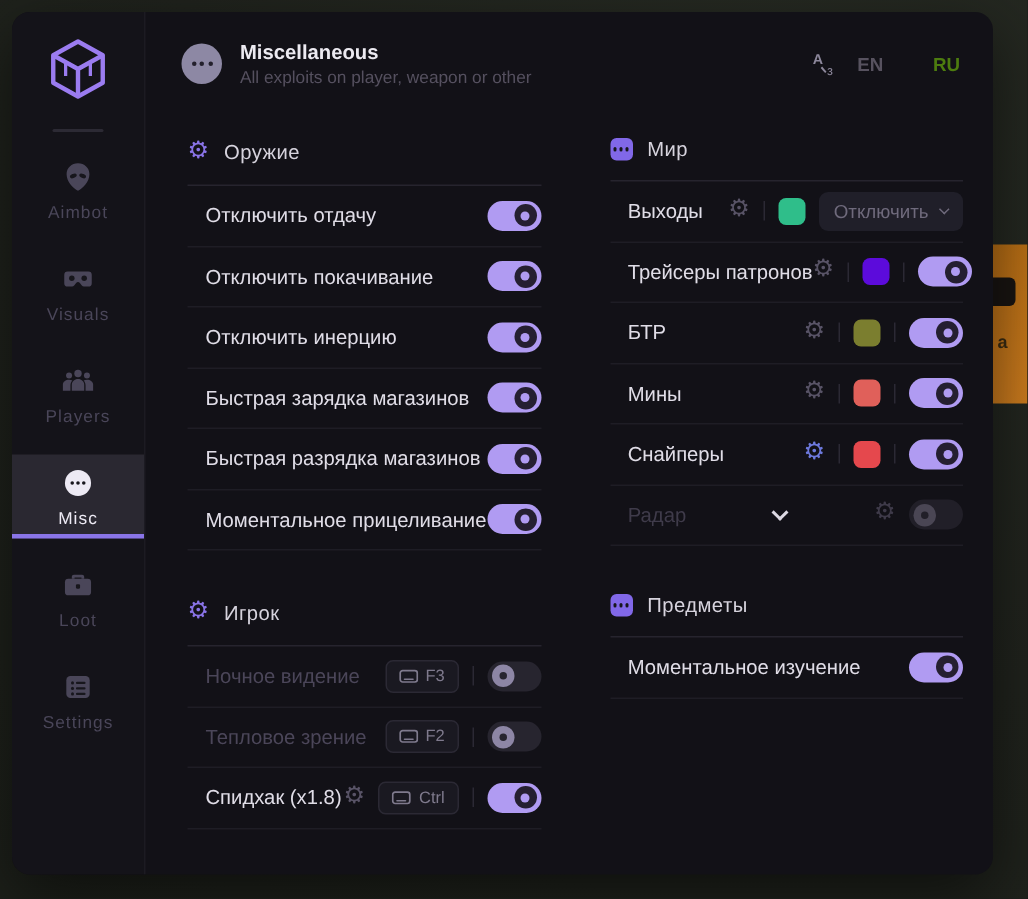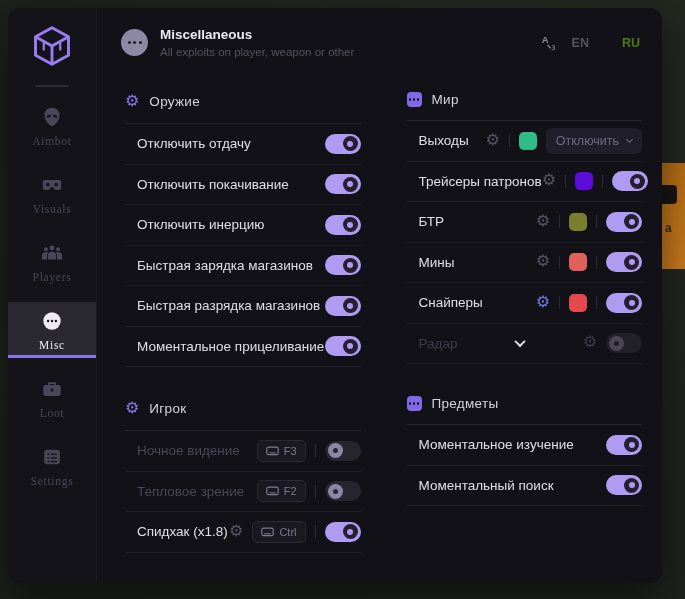--- a/index.html
+++ b/index.html
@@ -25,21 +25,21 @@
 
   
   .sidebar { width:89px; flex-shrink:0; background:#141319;
     border-right:1px solid #1c1b22; display:flex; flex-direction:column; align-items:center; }
   .logo { margin-top:16px; }
   .logo-div { width:34px; height:2px; background:#2c2a34; border-radius:1px; margin:13px 0 11px; }
   .nav { width:100%; display:flex; flex-direction:column; }
   .nav-item { position:relative; width:100%; height:56px; margin-bottom:12px;
     display:flex; flex-direction:column; align-items:center; justify-content:center;
     gap:7px; color:#4a4659; cursor:pointer; }
-  .nav-item .nav-label { font-size:11.5px; letter-spacing:.7px;font-family:Liberation Serif, serif; }
+  .nav-item .nav-label { font-size:11.5px; letter-spacing:.7px; }
   .nav-item.active { background:#2a2831; color:#edeaf4; }
   .nav-item.active .nav-label { color:#edeaf4; }
   .active-bar { position:absolute; bottom:0; left:0; right:0; height:3px; background:#8a75e8; }
   .nav-ico { display:flex; }
 
   
   .main { flex:1; display:flex; flex-direction:column; min-width:0; }
   .header { display:flex; align-items:center; padding:19px 22px 0 24px; }
   .h-left { display:flex; gap:12px; align-items:center; flex:1; }
   .avatar { width:27px; height:27px; border-radius:50%; background:#8d88a4;
@@ -458,28 +458,19 @@
           <div>
               <div class="row">
                 <span class="row-label">Моментальное изучение</span>
                 <span class="row-mid"></span>
                 <span class="row-controls">
                   <span class="toggle on">
                     <span class="knob"></span>
                   </span>
                 </span>
               </div>
-              <div class="row">
-                <span class="row-label">Моментальный поиск</span>
-                <span class="row-mid"></span>
-                <span class="row-controls">
-                  <span class="toggle on">
-                    <span class="knob"></span>
-                  </span>
-                </span>
-              </div>
             </div>
         </div>
       </div>
     </div>
 
   </div>
 </div>
 
 </body></html>

